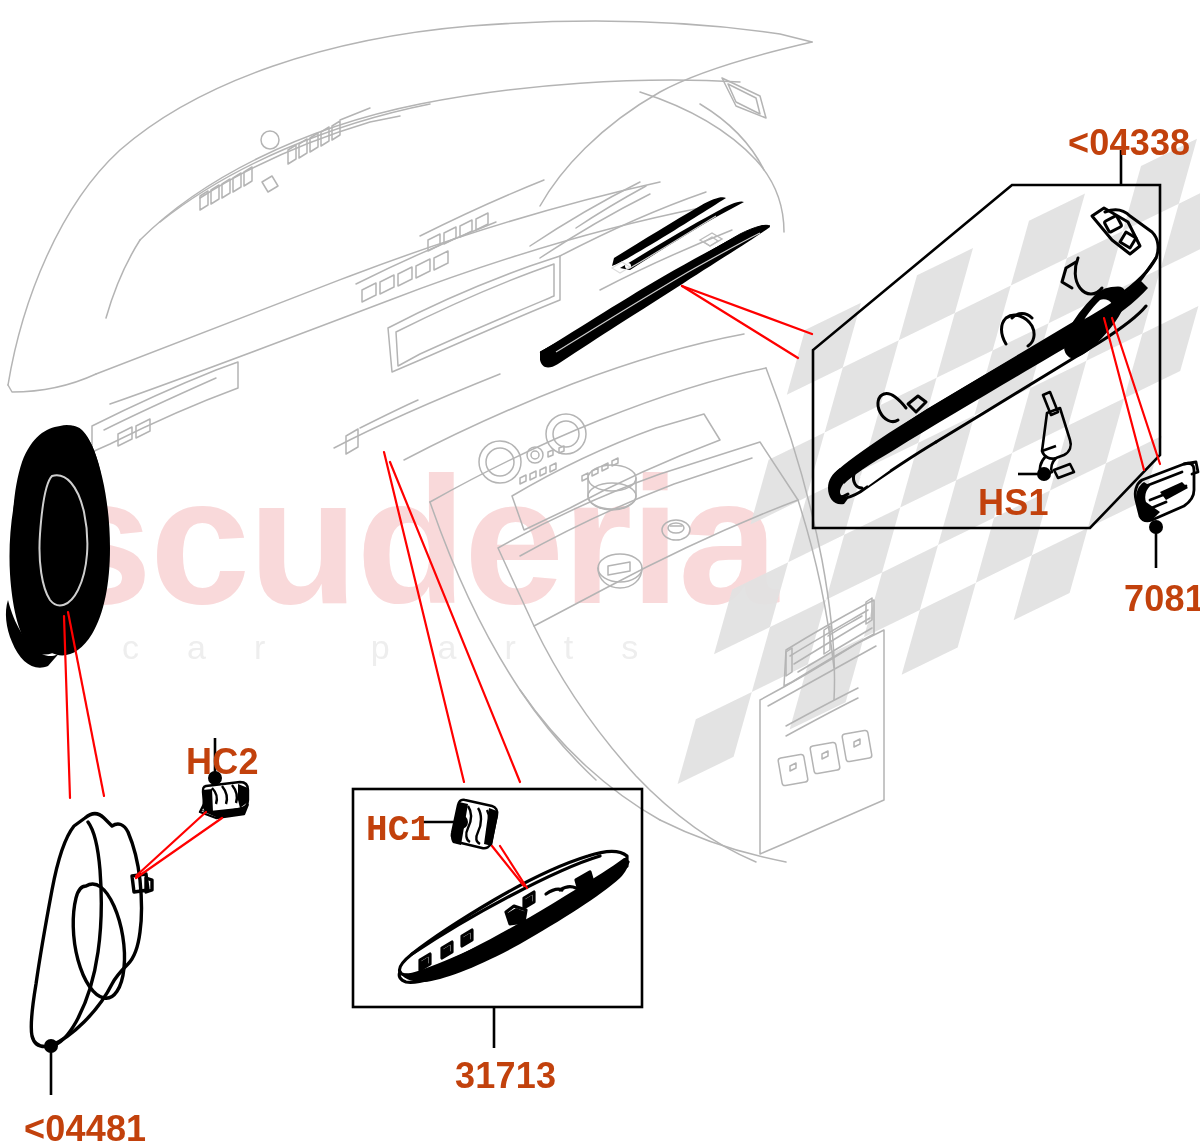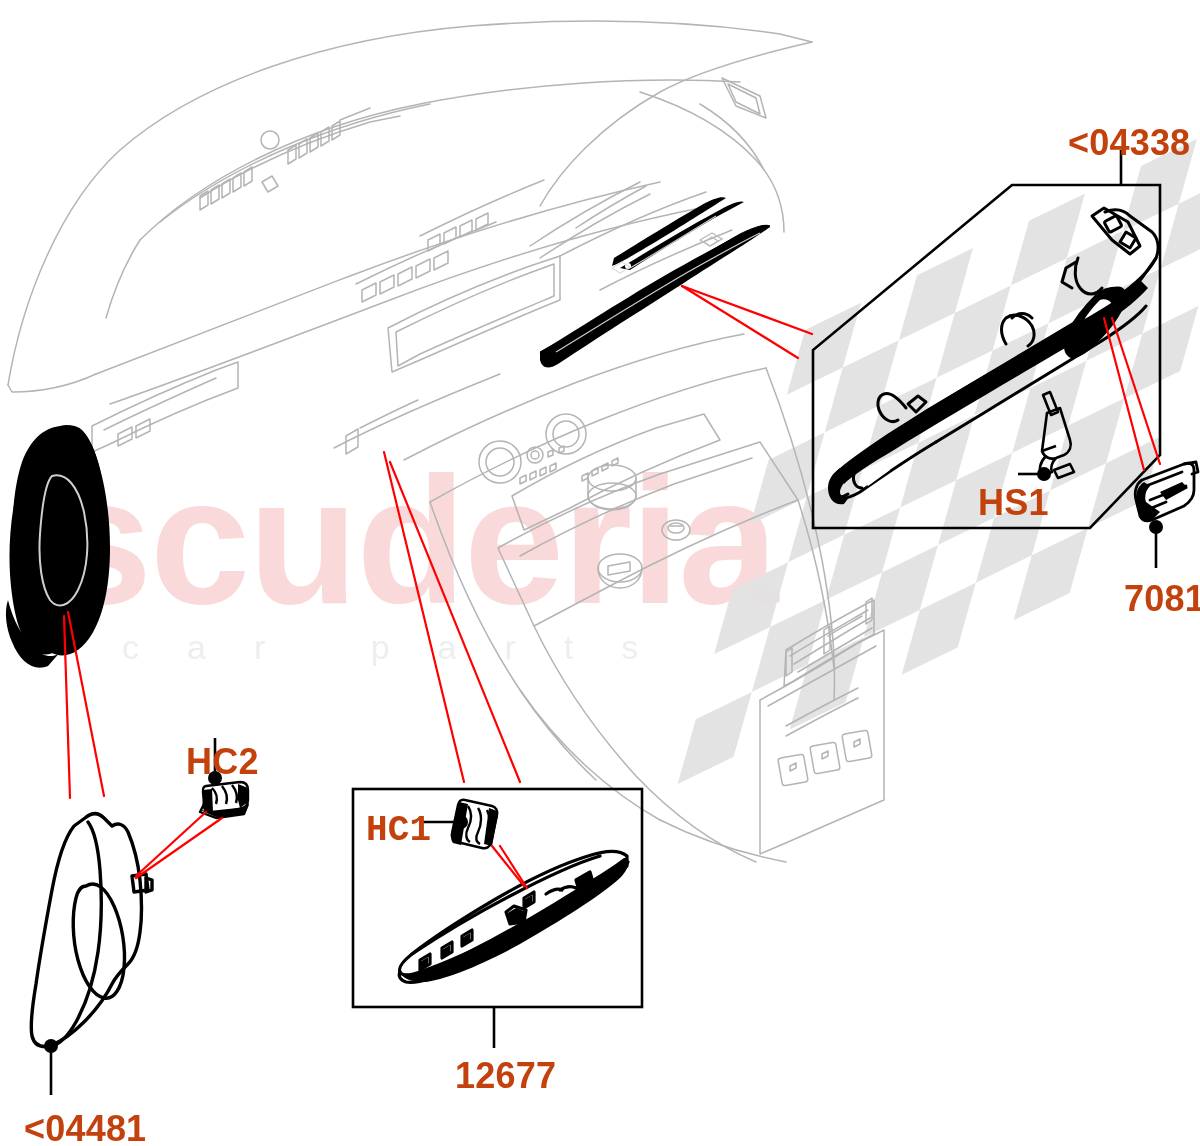--- a/index.html
+++ b/index.html
@@ -437,15 +437,15 @@
       <path d="M500,846 L527,888"></path>
     </g>
   </svg>
 
   <div class="lbl" style="left:1068px;top:122px;">&lt;04338</div>
   <div class="lbl" style="left:978px;top:482px;">HS1</div>
   <div class="lbl" style="left:1124px;top:578px;text-align:center;">7081</div>
   <div class="lbl" style="left:186px;top:741px;">HC2</div>
   <div class="lbl" style="left:24px;top:1108px;">&lt;04481</div>
   <div class="lbl" style="left:366px;top:810px;font-family:Liberation Mono, monospace;">HC1</div>
-  <div class="lbl" style="left:455px;top:1055px;">12677</div>
+  <div class="lbl" style="left:455px;top:1055px;">31713</div>
 
 </div>
 
 </body></html>

